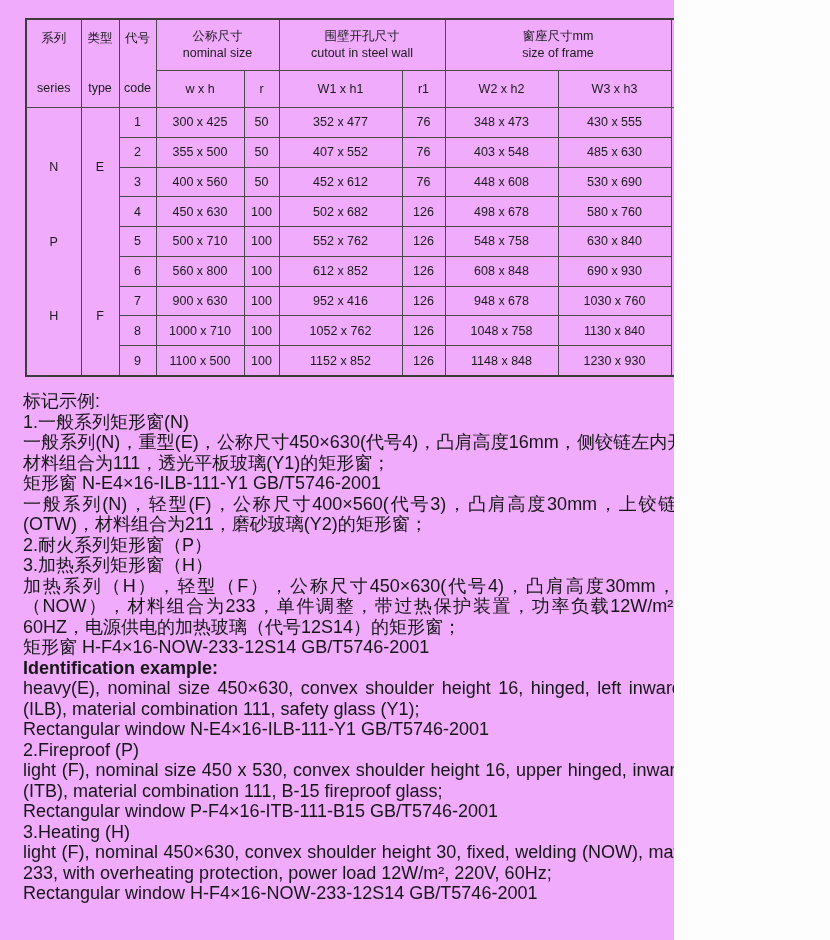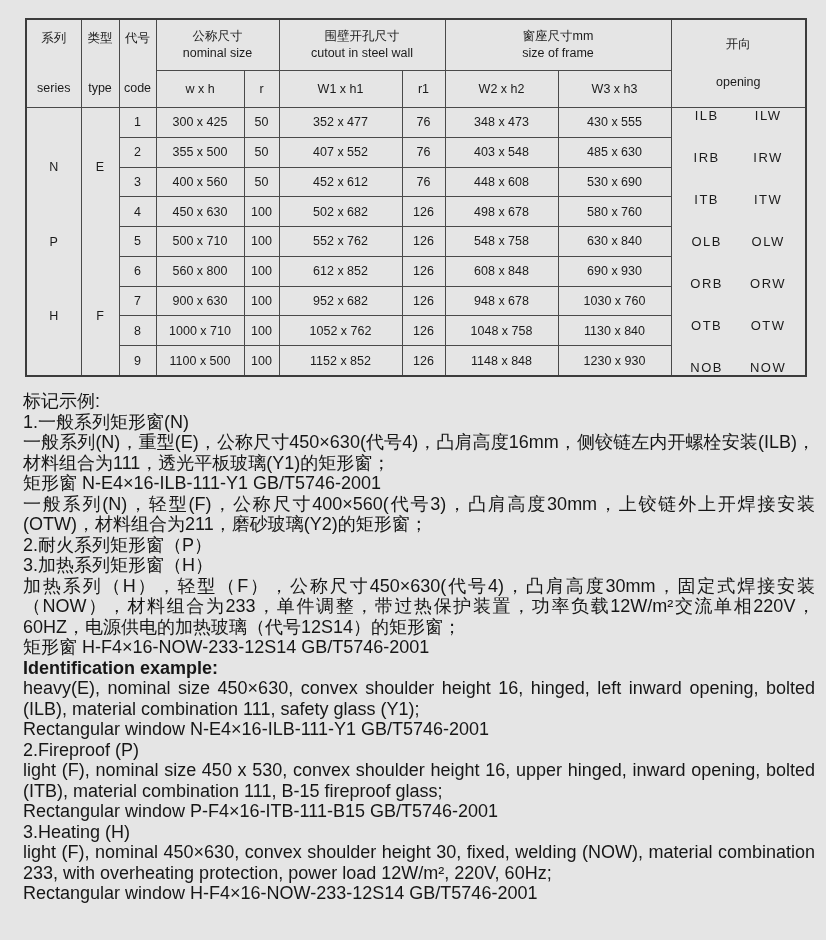--- a/index.html
+++ b/index.html
@@ -1,21 +1,21 @@
 <!DOCTYPE html>
 <html><head>
 <meta charset="utf-8">
 <style>
   html,body{margin:0;padding:0;}
   body{
     width:830px;height:940px;background:#fdfdfd;
     font-family:"Liberation Sans","DejaVu Sans",sans-serif;
     color:#1c1c1c;
   }
-  .page{position:relative;width:826px;height:940px;background:#e5e5e5;overflow:hidden;text-decoration:underline;}
+  .page{position:relative;width:674px;height:940px;background:#f0abfc;overflow:hidden;text-decoration:underline;}
 
   
   table.spec{
     position:absolute;left:25px;top:18px;width:780px;
     border-collapse:collapse;table-layout:fixed;
     font-size:12.5px;color:#1b1b1b;
     border:2px solid #3c3c3c;
   }
   table.spec td{
     border:1px solid #4a4a4a;
@@ -195,21 +195,21 @@
       <td>100</td>
       <td>612 x 852</td>
       <td>126</td>
       <td>608 x 848</td>
       <td>690 x 930</td>
     </tr>
     <tr class="data">
       <td>7</td>
       <td>900 x 630</td>
       <td>100</td>
-      <td>952 x 682</td>
+      <td>952 x 416</td>
       <td>126</td>
       <td>948 x 678</td>
       <td>1030 x 760</td>
     </tr>
     <tr class="data">
       <td>8</td>
       <td>1000 x 710</td>
       <td>100</td>
       <td>1052 x 762</td>
       <td>126</td>

